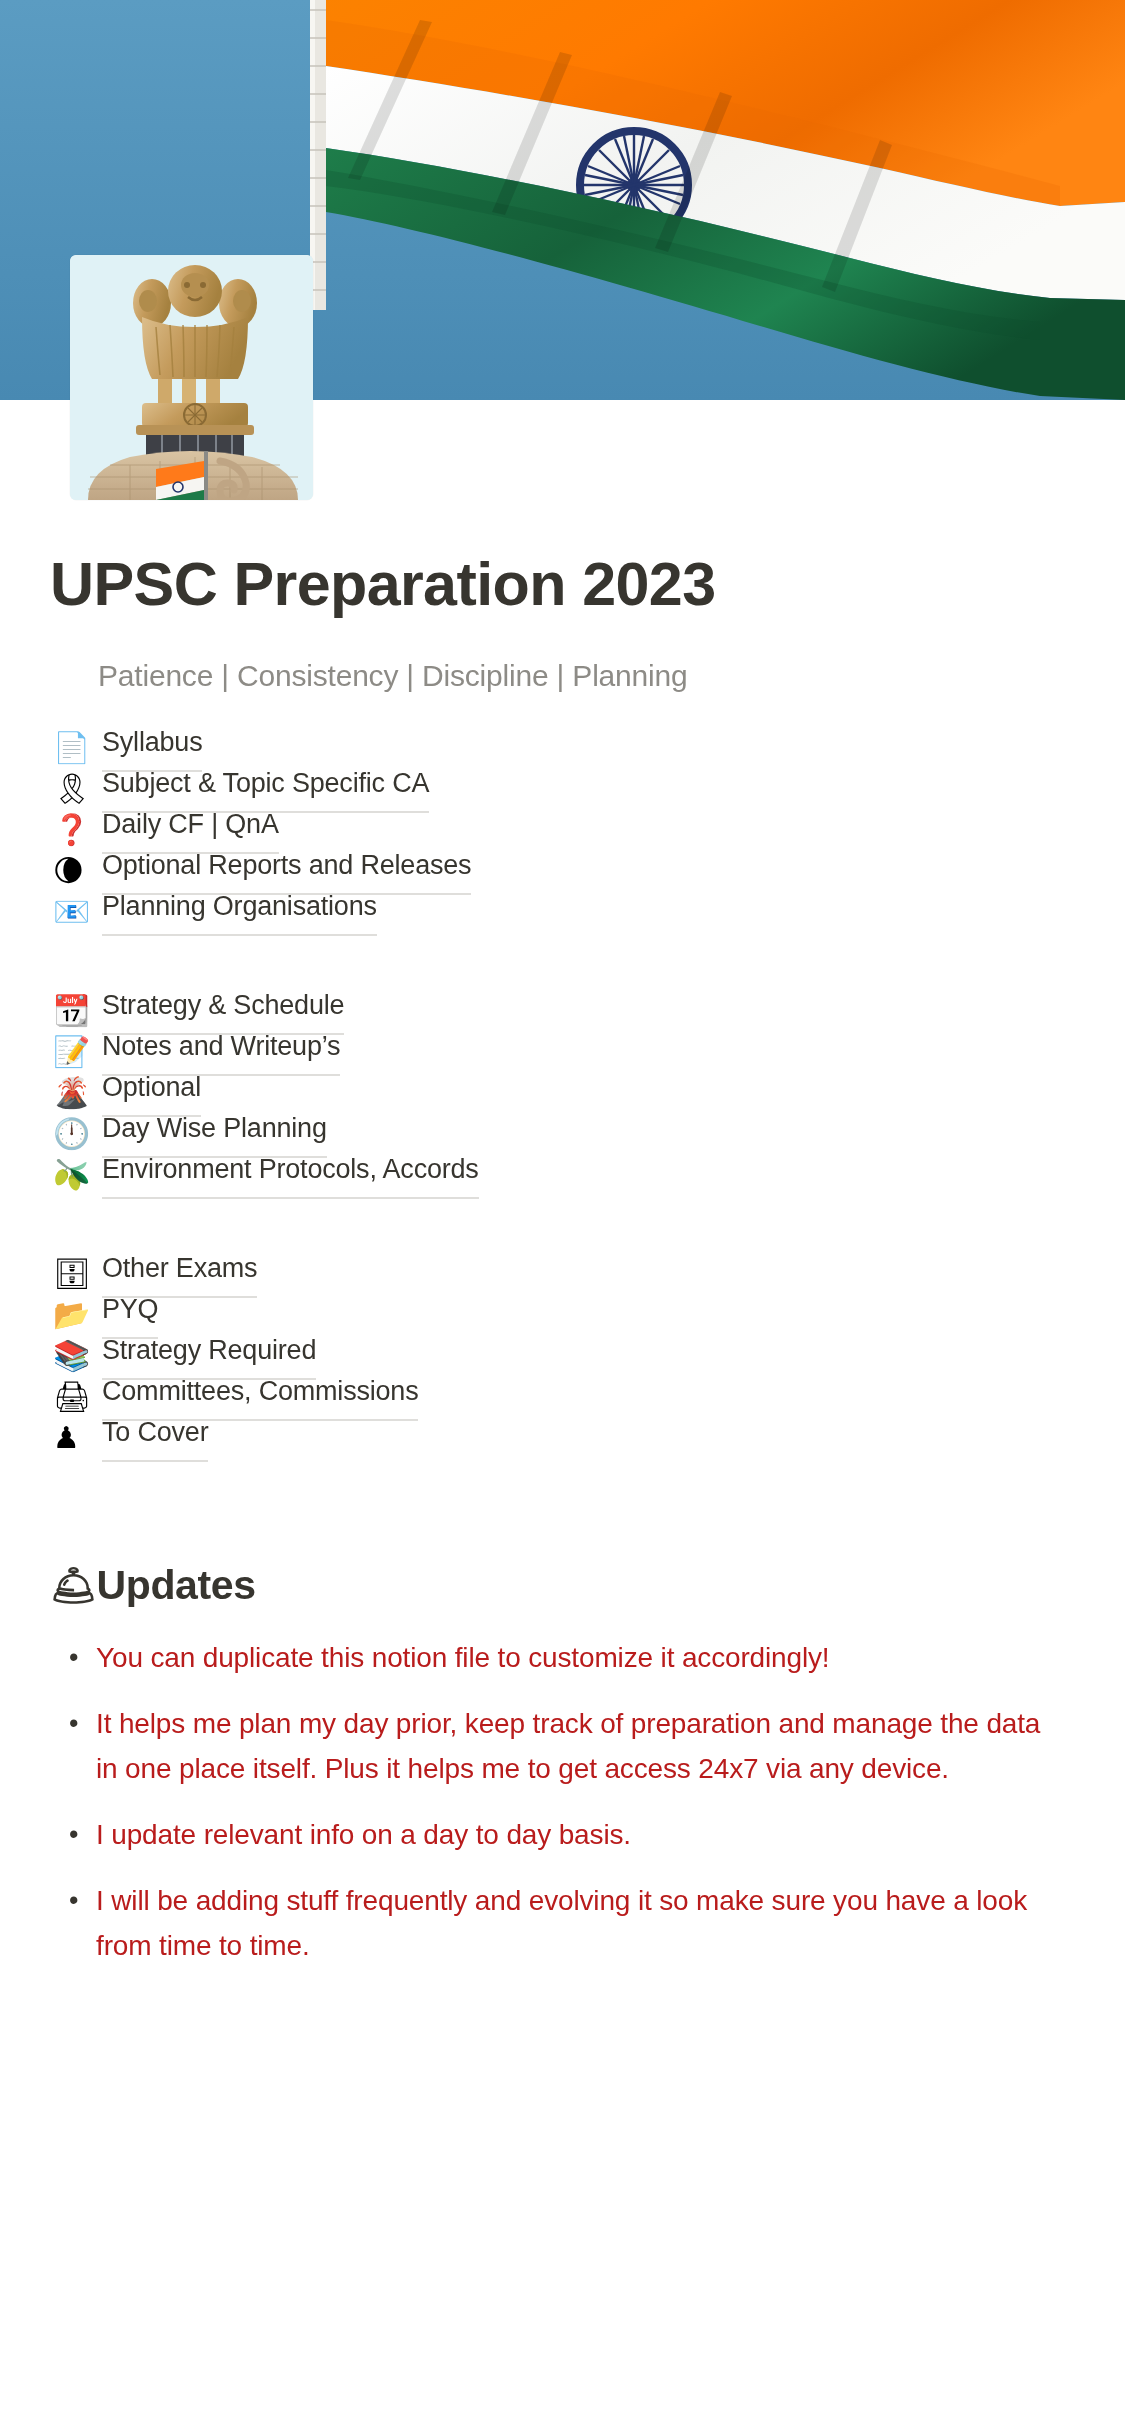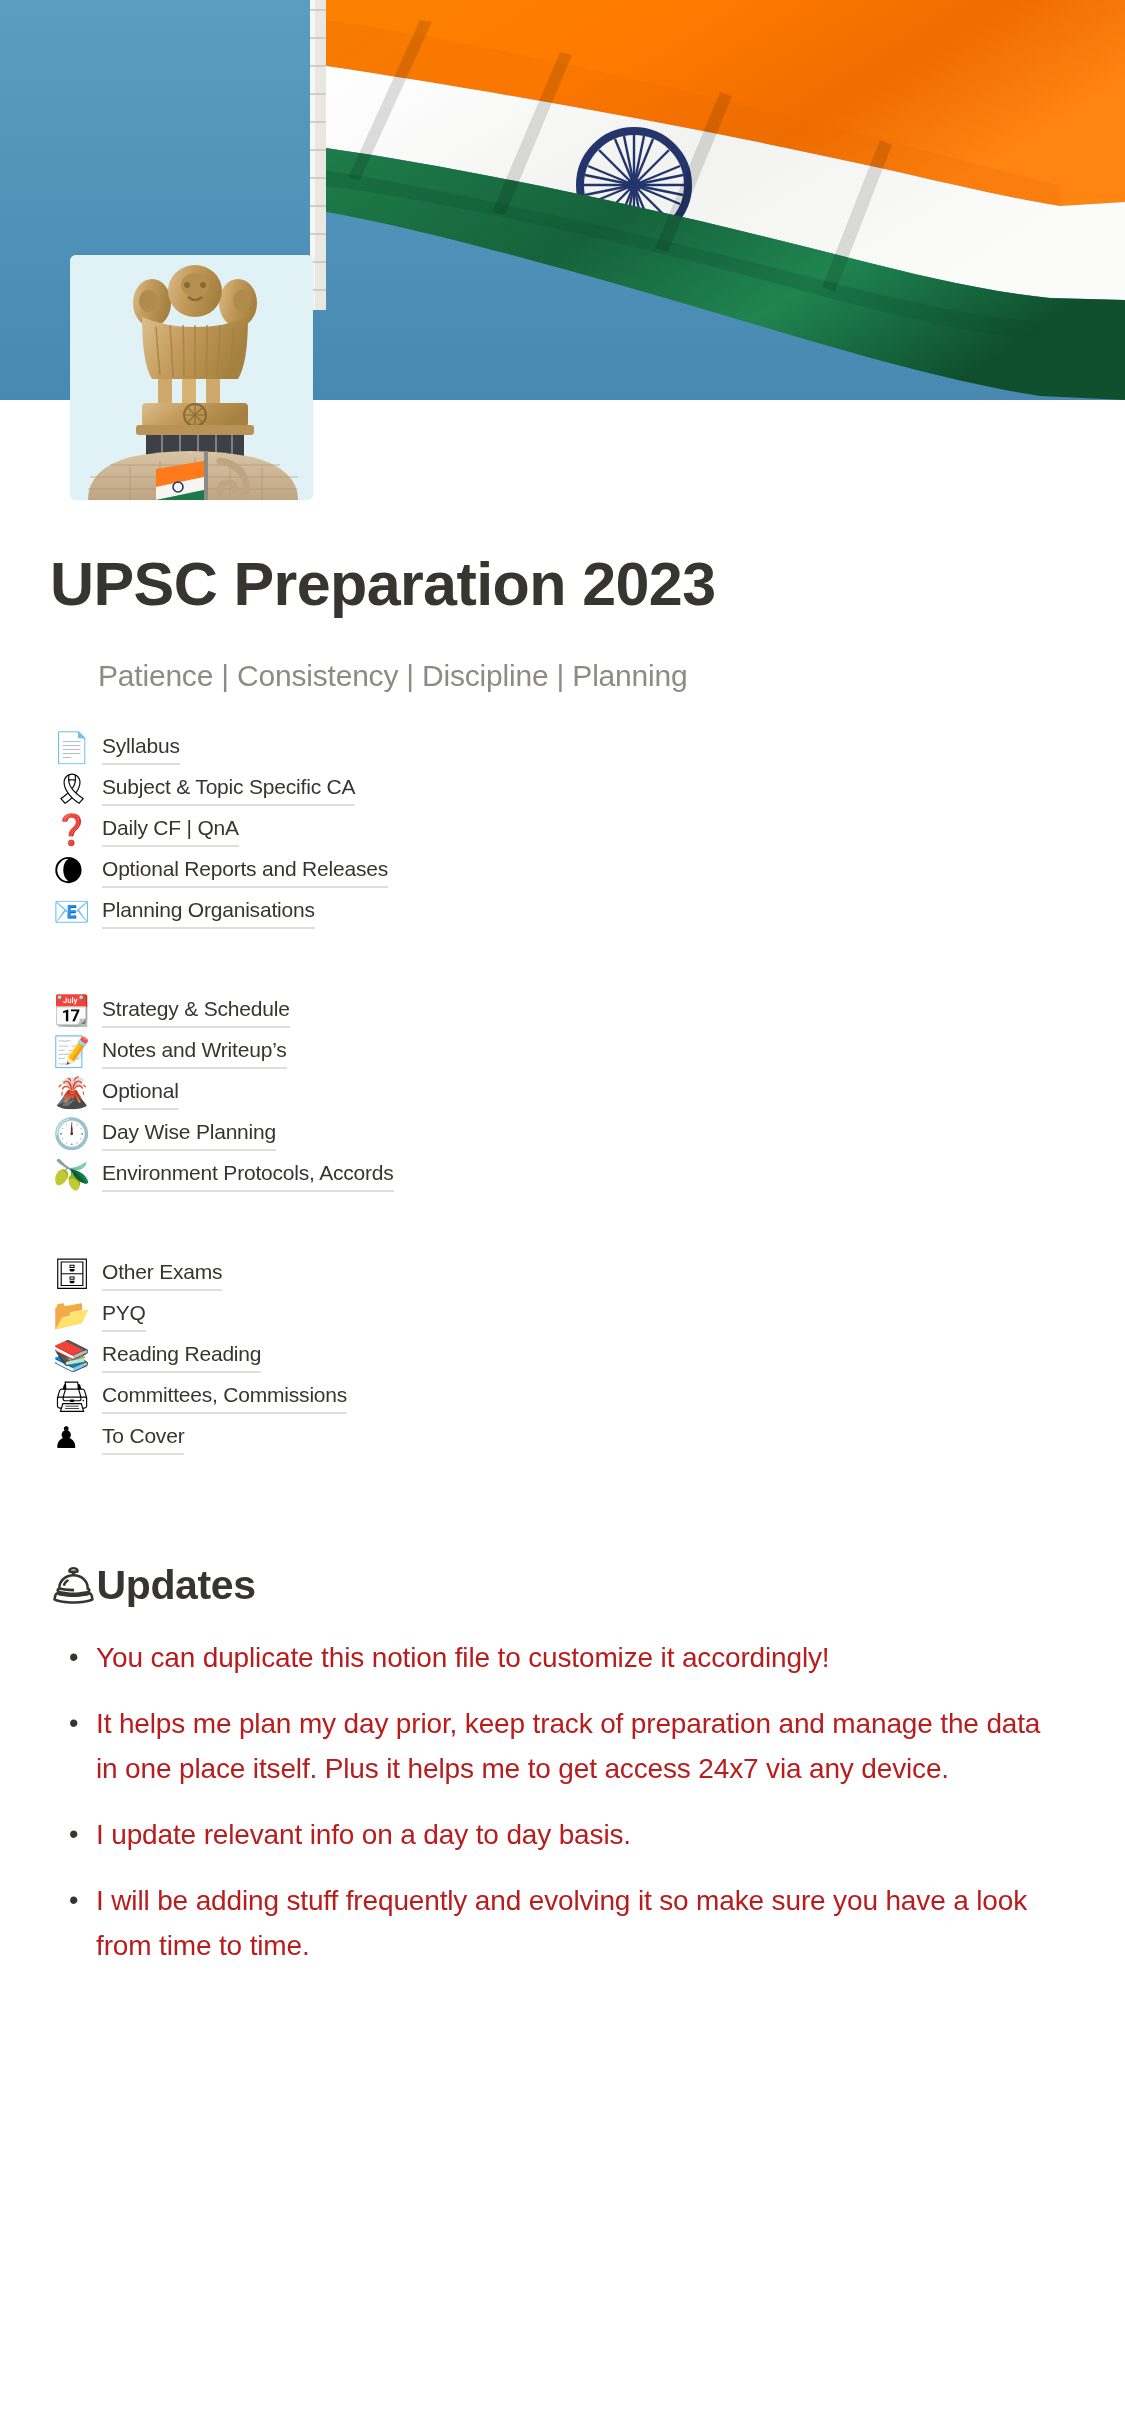--- a/index.html
+++ b/index.html
@@ -85,26 +85,26 @@
     width: 52px;
     flex: 0 0 52px;
     font-size: 30px;
     line-height: 1;
     display: flex;
     align-items: center;
     justify-content: flex-start;
     padding-left: 3px;
   }
   .link-text {
-    font-size: 21px;
+    font-size: 27px;
     line-height: 1.3;
     color: #37352f;
     letter-spacing: -0.2px;
     border-bottom: 2px solid #dfdedb;
-    padding-bottom: 3px;
+    padding-bottom: 10px;
     cursor: pointer;
   }
 
   
   .updates-heading {
     margin-top: 103px;
     display: flex;
     align-items: center;
     font-size: 41px;
     font-weight: bold;
@@ -374,21 +374,21 @@
       <div class="link-row">
         <span class="link-icon">🗄</span>
         <span class="link-text">Other Exams</span>
       </div>
       <div class="link-row">
         <span class="link-icon">📂</span>
         <span class="link-text">PYQ</span>
       </div>
       <div class="link-row">
         <span class="link-icon">📚</span>
-        <span class="link-text">Reading Reading</span>
+        <span class="link-text">Strategy Required</span>
       </div>
       <div class="link-row">
         <span class="link-icon">🖨</span>
         <span class="link-text">Committees, Commissions</span>
       </div>
       <div class="link-row">
         <span class="link-icon">♟</span>
         <span class="link-text">To Cover</span>
       </div>
     </div>

